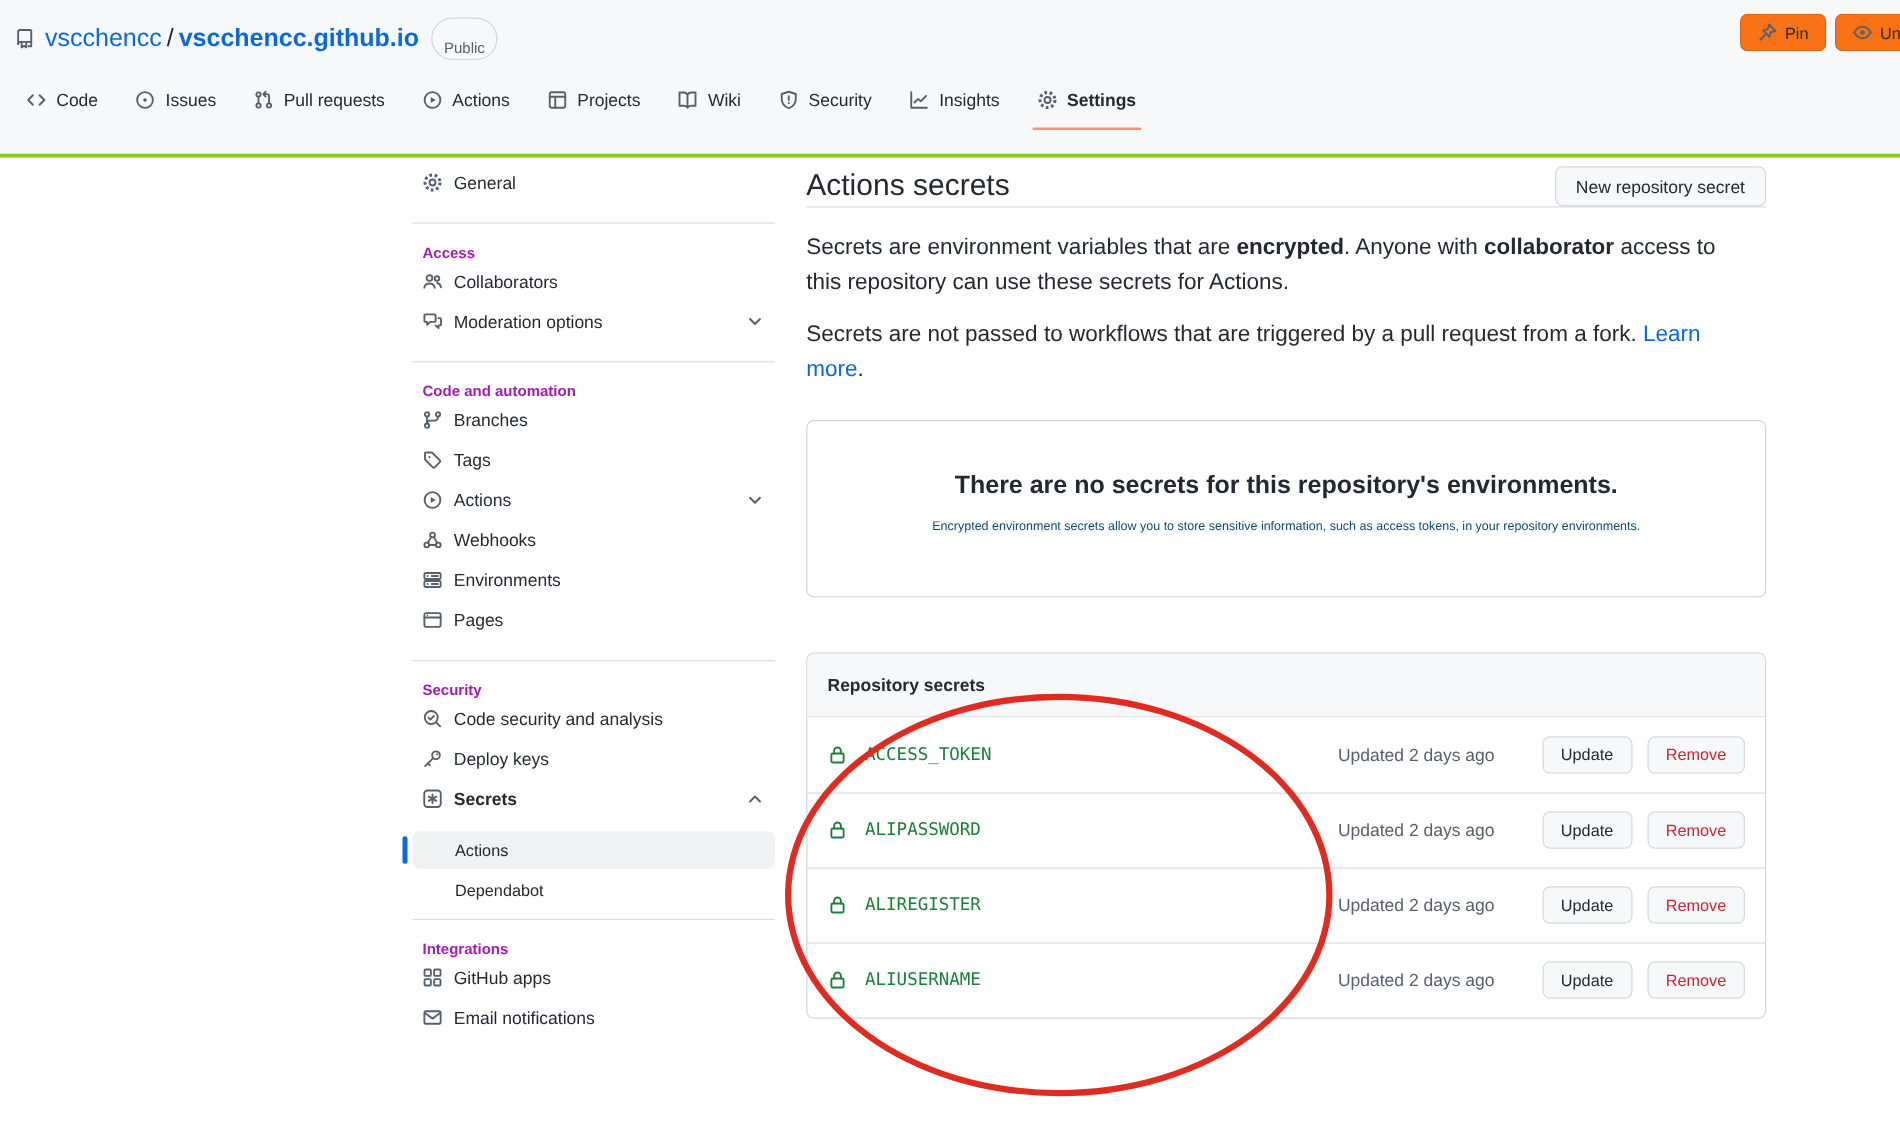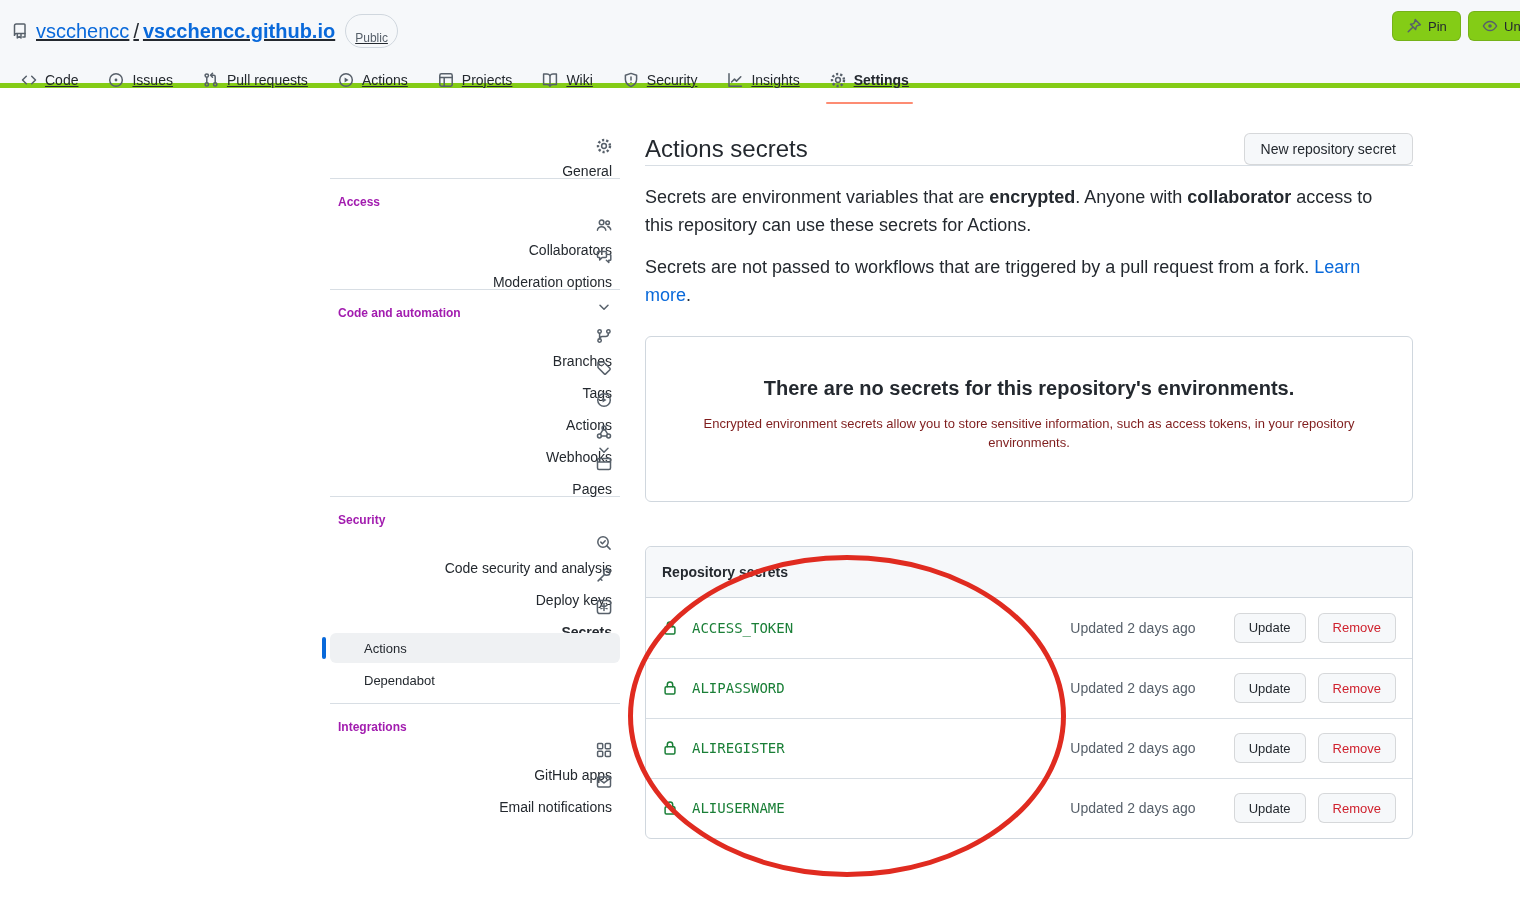--- a/index.html
+++ b/index.html
@@ -6,48 +6,48 @@
   html,body { width:1520px; height:899px; }
   body {
     font-family: "Liberation Sans", sans-serif;
     color:#24292f; background:#ffffff;
     position:relative; overflow:hidden; font-size:14px;
   }
   a { text-decoration:none; cursor:pointer; }
   svg.oicon { fill:none; stroke:currentColor; stroke-width:1.5; stroke-linecap:round; stroke-linejoin:round; flex:none; }
 
   
-  .page-header { background:#f6f8fa; border-bottom:5px solid #84cc16; height:88px; position:relative;text-decoration:underline; }
+  .page-header { background:#f6f8fa; border-bottom:3px solid #84cc16; height:126px; position:relative; }
   .repo-row { display:flex; align-items:center; padding:14px 16px 0 12px; }
   .repo-row .repo-icon { color:#57606a; margin-right:8px; }
   .repo-title { font-size:20px; }
   .repo-title .owner { color:#0969da; font-weight:400; }
   .repo-title .sep { color:#24292f; padding:0 4px; }
   .repo-title .name { color:#0969da; font-weight:600; }
   .visibility-badge { margin-left:10px; font-size:12px; font-weight:500; color:#57606a;
     border:1px solid #d0d7de; border-radius:2em; padding:16px 9px 2px; }
   .hdr-btn { position:absolute; top:11px; display:inline-flex; align-items:center; gap:6px;
-    background:#84cc16; border:1px solid rgba(31,35,40,.15); border-radius:6px;
+    background:#f97316; border:1px solid rgba(31,35,40,.15); border-radius:6px;
     padding:4px 13px; height:30px; font-size:13px; font-weight:500; color:#24292f; }
   .hdr-btn .bi { color:#57606a; }
   .pin-btn { left:1392px; }
   .watch-btn { left:1468px; width:130px; }
 
   .nav-row { display:flex; align-items:stretch; height:49px; padding:0 6px; margin-top:7px; }
   .tab { display:flex; align-items:center; gap:8px; padding:0 8px; margin:0 7px; position:relative;
     color:#24292f; font-size:14px; }
   .tab .ti { color:#57606a; }
   .tab.active { font-weight:600; }
   .tab.active::after { content:""; position:absolute; left:4px; right:4px; bottom:0; height:2px;
     background:#fd8c73; border-radius:3px; }
 
   
   .sidebar { position:absolute; left:330px; top:138px; width:290px; }
-  .side-item { display:flex; align-items:flex-end; gap:9px; height:32px; padding:0 8px;
-    border-radius:6px; color:#24292f; font-size:14px; position:relative;flex-direction:column; }
+  .side-item { display:flex; align-items:flex-start; gap:9px; height:32px; padding:0 8px;
+    border-radius:6px; color:#24292f; font-size:14px; position:relative; }
   .side-item .si { color:#57606a; }
   .side-item .chev { margin-left:auto; color:#57606a; }
   .side-item.bold { font-weight:600; }
   .side-divider { border:0; border-top:1px solid #d8dee4; margin:8px 0; }
   .side-sec-title { font-size:12px; font-weight:600; color:#a21caf; padding:8px 8px 8px; }
   .sub-item { display:flex; align-items:center; height:30px; padding:0 8px 0 34px;
     border-radius:6px; font-size:13px; color:#24292f; position:relative; margin:2px 0; }
   .sub-item.active { background:#eff1f3; font-weight:400; }
   .sub-item.active::before { content:""; position:absolute; left:-8px; top:4px; width:4px; height:22px;
     background:#0969da; border-radius:3px; }
@@ -63,21 +63,21 @@
     font-family:"Liberation Sans", sans-serif; }
   .intro { margin-top:18px; width:745px; font-size:18px; line-height:1.55; color:#24292f; }
   .intro p + p { margin-top:14px; }
   .link { color:#0969da; }
 
   .box { border:1px solid #d0d7de; border-radius:6px; margin-top:26px; background:#fff; }
   .box-header { background:#f6f8fa; border-bottom:1px solid #d0d7de; border-radius:6px 6px 0 0;
     padding:17px 16px; font-size:14px; font-weight:600; }
   .blankslate { text-align:center; padding:40px 32px 48px; }
   .blankslate h3 { font-size:20px; font-weight:600; color:#24292f; }
-  .blankslate p { margin:14px auto 0; max-width:680px; color:#7f1d1d; font-size:13px; line-height:1.5; }
+  .blankslate p { margin:14px auto 0; max-width:680px; color:#0c4a6e; font-size:10px; line-height:1.5; }
   .blankslate .bs-link { display:inline-block; margin-top:22px; font-size:15px; }
 
   .secret-row { display:flex; align-items:center; padding:14px 16px; min-height:60px; }
   .secret-row + .secret-row { border-top:1px solid #d8dee4; }
   .secret-row .lock { color:#1a7f37; margin-right:14px; }
   .secret-name { font-family:"DejaVu Sans Mono","Liberation Mono",monospace; font-size:14px;
     color:#1a7f37; }
   .updated { margin-left:auto; color:#57606a; font-size:14px; margin-right:26px; }
   .row-btn { height:30px; padding:4px 14px; font-size:13px; margin-left:12px; }
   .row-btn.danger { color:#cf222e; }
@@ -349,20 +349,26 @@
       </svg>
   </a>
   <a class="side-item">
     <svg class="oicon si" width="16" height="16">
         <use href="#i-webhook"></use>
       </svg>
     <span>Webhooks</span>
   </a>
   <a class="side-item">
     <svg class="oicon si" width="16" height="16">
+        <use href="#i-server"></use>
+      </svg>
+    <span>Environments</span>
+  </a>
+  <a class="side-item">
+    <svg class="oicon si" width="16" height="16">
         <use href="#i-browser"></use>
       </svg>
     <span>Pages</span>
   </a>
   <hr class="side-divider">
 
   <div class="side-sec-title">Security</div>
   <a class="side-item">
     <svg class="oicon si" width="16" height="16">
         <use href="#i-codescan"></use>

